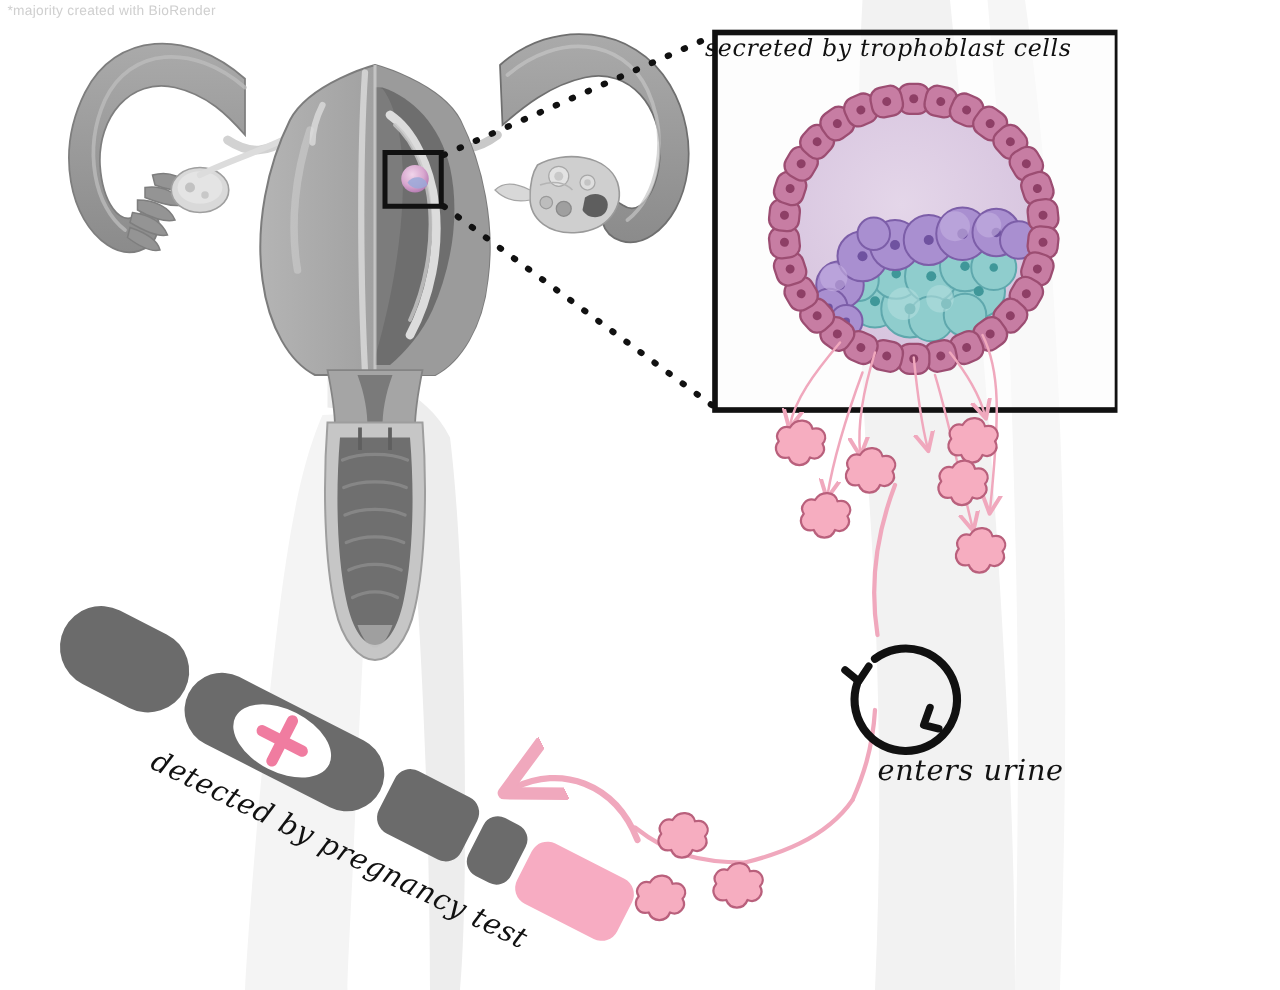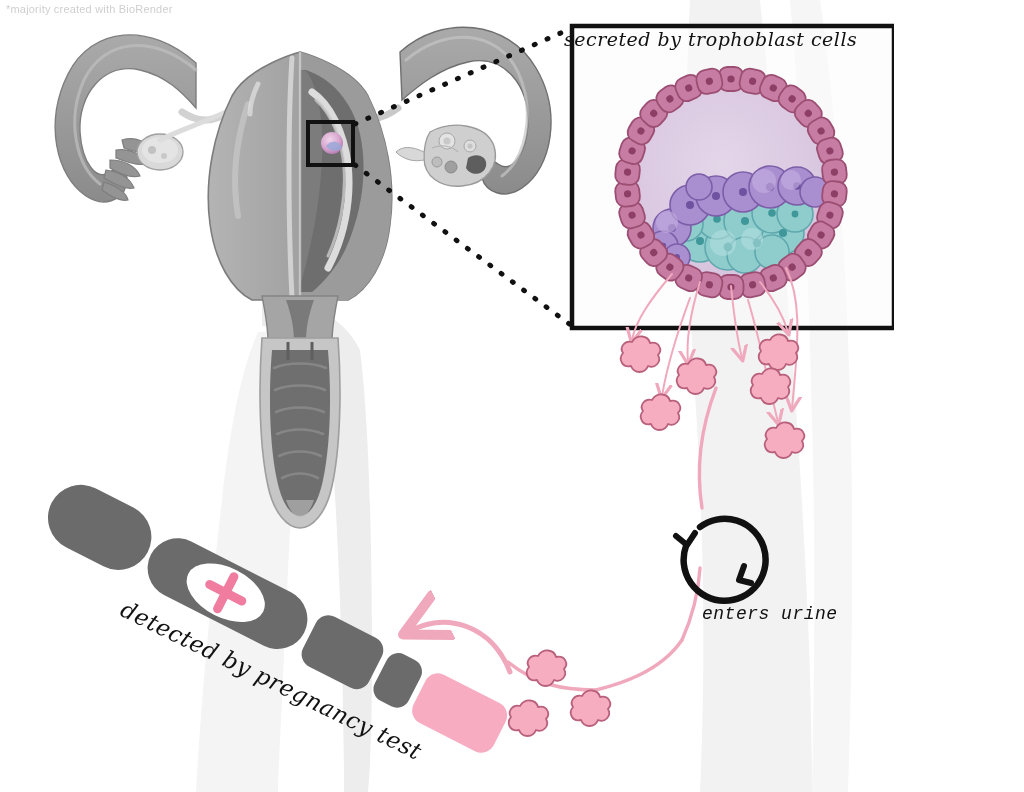--- a/index.html
+++ b/index.html
@@ -21,21 +21,21 @@
   .script{
     position:absolute;
     font-family:"DejaVu Serif", serif;
     font-style:italic;
     color:#111;
     white-space:nowrap;
     letter-spacing:.5px;
   }
   #lbl-trophoblast{left:564px;top:28px;font-size:19px;}
   #lbl-circulates{left:598px;top:498px;font-size:23px;}
-  #lbl-urine{left:702px;top:604px;font-size:18px;font-family:Liberation Mono, monospace;}
+  #lbl-urine{left:702px;top:604px;font-size:23px;}
   #lbl-detected{
     left:128px;top:596px;font-size:23px;
     transform:rotate(26deg);transform-origin:0 0;
   }
 </style>
 </head>
 <body>
 
 <div id="stage">
 

